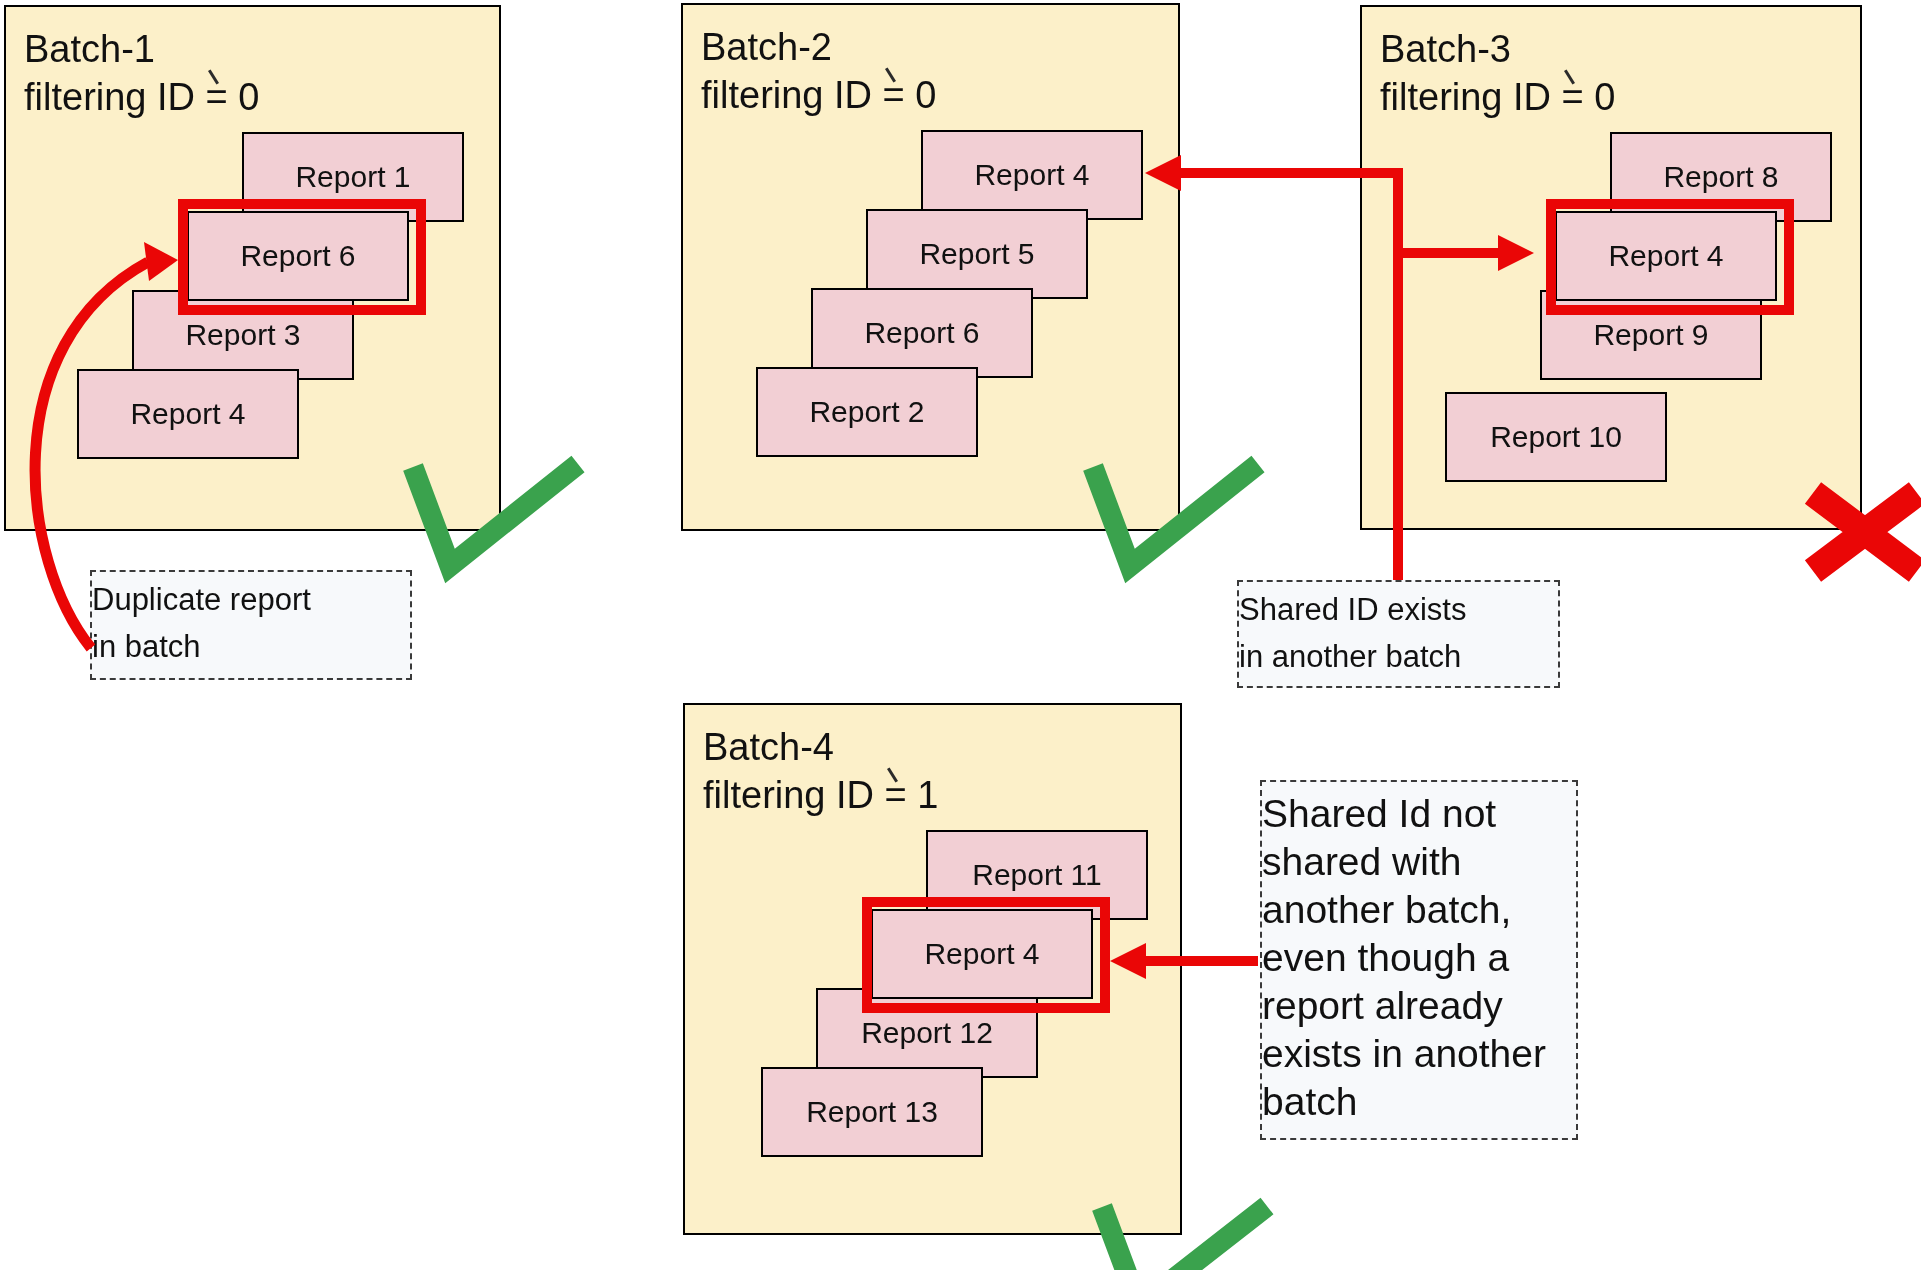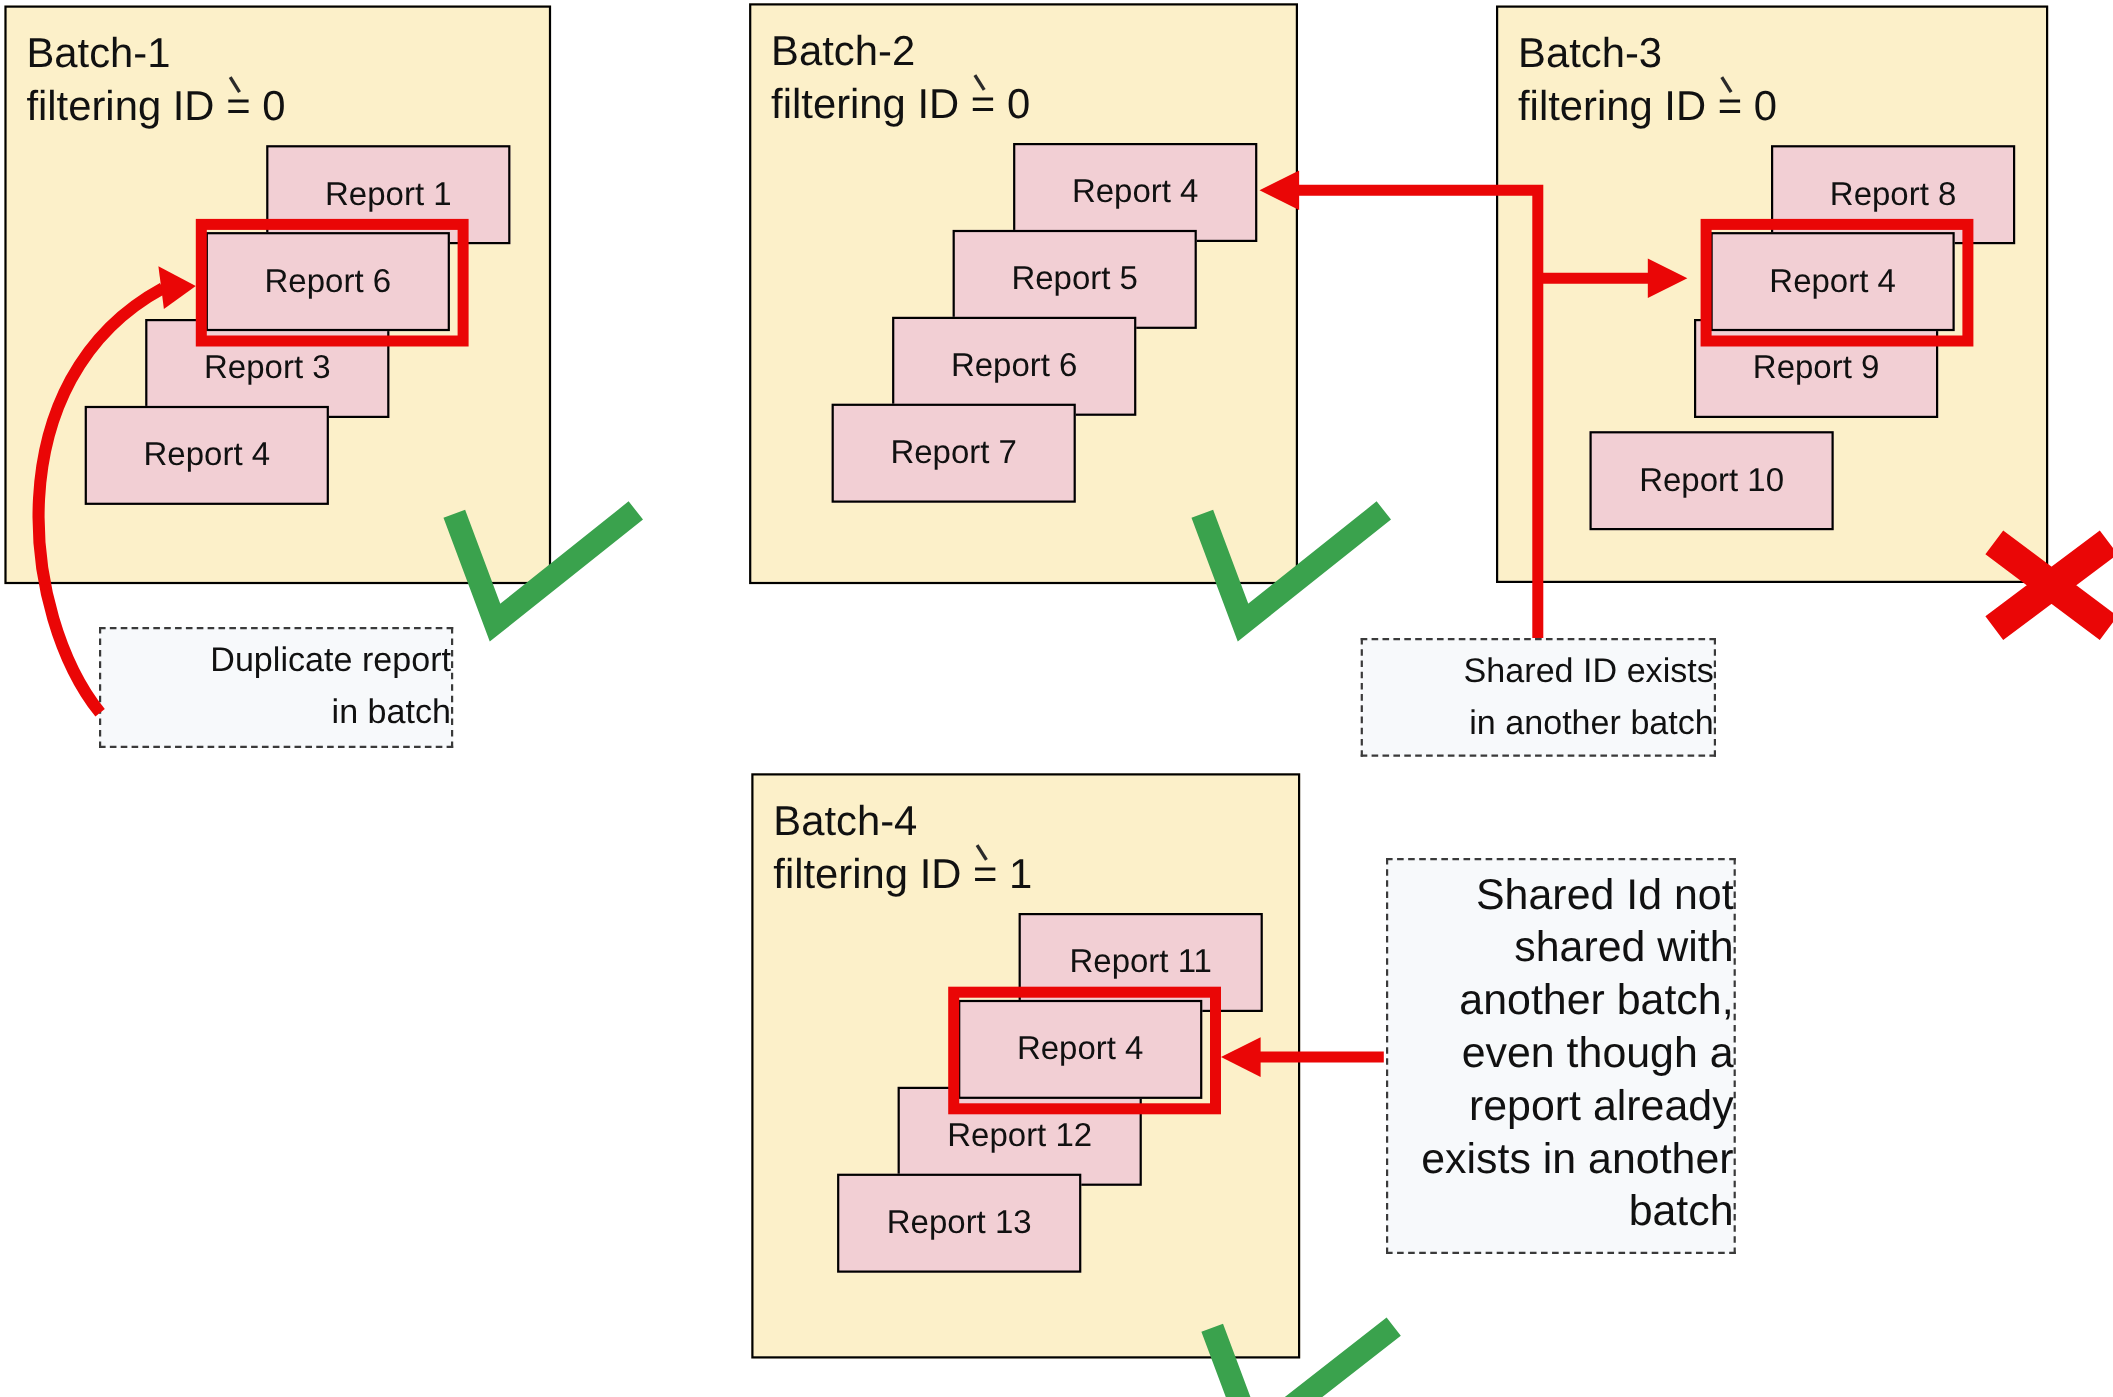--- a/index.html
+++ b/index.html
@@ -23,21 +23,21 @@
     border:2px solid #000;box-sizing:border-box;
     display:flex;align-items:center;justify-content:center;
     font-size:30px;
   }
   .highlight-frame{
     position:absolute;width:248px;height:116px;box-sizing:border-box;
     border:10px solid var(--red,#EA0606);z-index:10;
   }
   .note{
     position:absolute;background:var(--label-bg,#F7F9FB);border:2px dashed #3a3a3a;
-    box-sizing:border-box;text-align:right;white-space:pre-line;
+    box-sizing:border-box;text-align:left;white-space:pre-line;
     font-size:31px;line-height:47px;padding-top:4px;z-index:5;
   }
   #note-shared-not{font-size:39px;line-height:48px;padding-top:8px}
   .overlay{position:absolute;left:0;top:0;z-index:30;pointer-events:none}
   .red-stroke{stroke:var(--red,#EA0606);fill:none}
   .red-fill{fill:var(--red,#EA0606)}
   .green-stroke{stroke:var(--green,#3AA24D);fill:none}
 </style>
 </head>
 <body>
@@ -55,21 +55,21 @@
       <div class="report-card" style="left: 71px; top: 362px; z-index: 4;">Report 4</div>
     </section>
 
   <section class="batch" style="left:681px;top:3px;width:499px;height:528px">
     <div class="batch-title">Batch-2</div>
     <div class="batch-subtitle">filtering ID = 0</div>
     <span class="tick"></span>
   <div class="report-card" style="left: 238px; top: 125px; z-index: 1;">Report 4</div>
       <div class="report-card" style="left: 183px; top: 204px; z-index: 2;">Report 5</div>
       <div class="report-card" style="left: 128px; top: 283px; z-index: 3;">Report 6</div>
-      <div class="report-card" style="left: 73px; top: 362px; z-index: 4;">Report 7</div>
+      <div class="report-card" style="left: 73px; top: 362px; z-index: 4;">Report 2</div>
     </section>
 
   <section class="batch" style="left:1360px;top:5px;width:502px;height:525px">
     <div class="batch-title">Batch-3</div>
     <div class="batch-subtitle">filtering ID = 0</div>
     <span class="tick"></span>
   <div class="report-card" style="left: 248px; top: 125px; z-index: 1;">Report 8</div>
       <div class="report-card" style="left: 193px; top: 204px; z-index: 9;">Report 4</div>
       <div class="highlight-frame" style="left: 184px; top: 192px;"></div>
       <div class="report-card" style="left: 150px; top: 283px; z-index: 3; margin-left: 28px;">Report 9</div>

